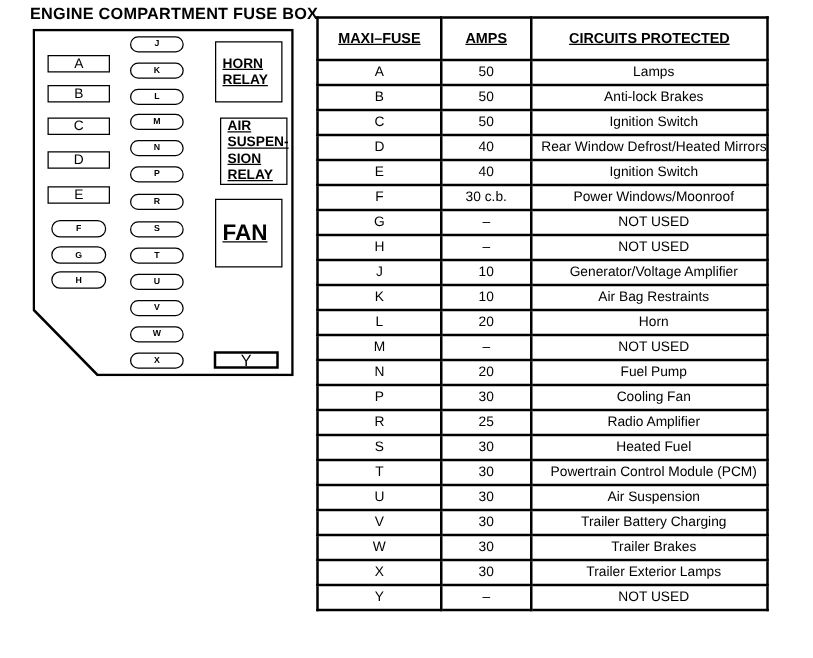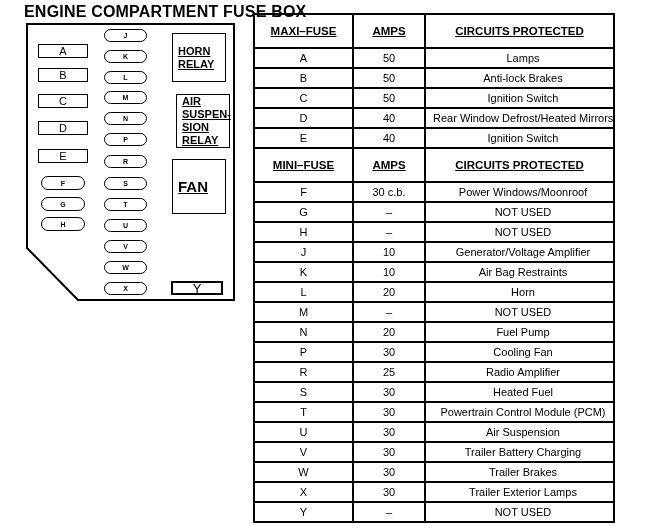--- a/index.html
+++ b/index.html
@@ -10,21 +10,21 @@
     font-family: "Liberation Sans", sans-serif;
     color: #000;
     overflow: hidden;
   }
 
   
   .diagram-title {
     position: absolute;
     left: 24px; top: 3px; width: 214px;
     text-align: center;
-    font-size: 16px; font-weight: bold;
+    font-size: 13px; font-weight: bold;
     letter-spacing: 0.2px;
     white-space: nowrap;
   }
   .fusebox {
     position: absolute;
     left: 26px; top: 23px; width: 209px; height: 278px;
   }
   .fusebox svg.outline {
     position: absolute; left: 0; top: 0;
     width: 209px; height: 278px;
@@ -46,21 +46,21 @@
   .relay-box {
     border: 1.5px solid #000;
     flex-direction: column;
     align-items: flex-start;
     justify-content: center;
     padding-left: 5px;
     font-size: 11px; font-weight: bold;
     line-height: 13px;
   }
   .relay-box span { text-decoration: underline; }
-  .relay-box.fan-relay { font-size: 15px; }
+  .relay-box.fan-relay { font-size: 18px; }
   .y-box {
     border: 2px solid #000;
     font-size: 13px;
   }
 
   
   table.fuse-table {
     position: absolute;
     left: 253px; top: 13px;
     width: 360px;
@@ -170,25 +170,20 @@
       <tr>
         <td class="col-fuse">D</td>
         <td class="col-amps">40</td>
         <td class="col-circuits">Rear Window Defrost/Heated Mirrors</td>
       </tr>
       <tr>
         <td class="col-fuse">E</td>
         <td class="col-amps">40</td>
         <td class="col-circuits">Ignition Switch</td>
       </tr>
-      <tr class="header-row">
-        <td class="col-fuse">MINI–FUSE</td>
-        <td class="col-amps">AMPS</td>
-        <td class="col-circuits">CIRCUITS PROTECTED</td>
-      </tr>
       <tr>
         <td class="col-fuse">F</td>
         <td class="col-amps">30 c.b.</td>
         <td class="col-circuits">Power Windows/Moonroof</td>
       </tr>
       <tr>
         <td class="col-fuse">G</td>
         <td class="col-amps">–</td>
         <td class="col-circuits">NOT USED</td>
       </tr>

